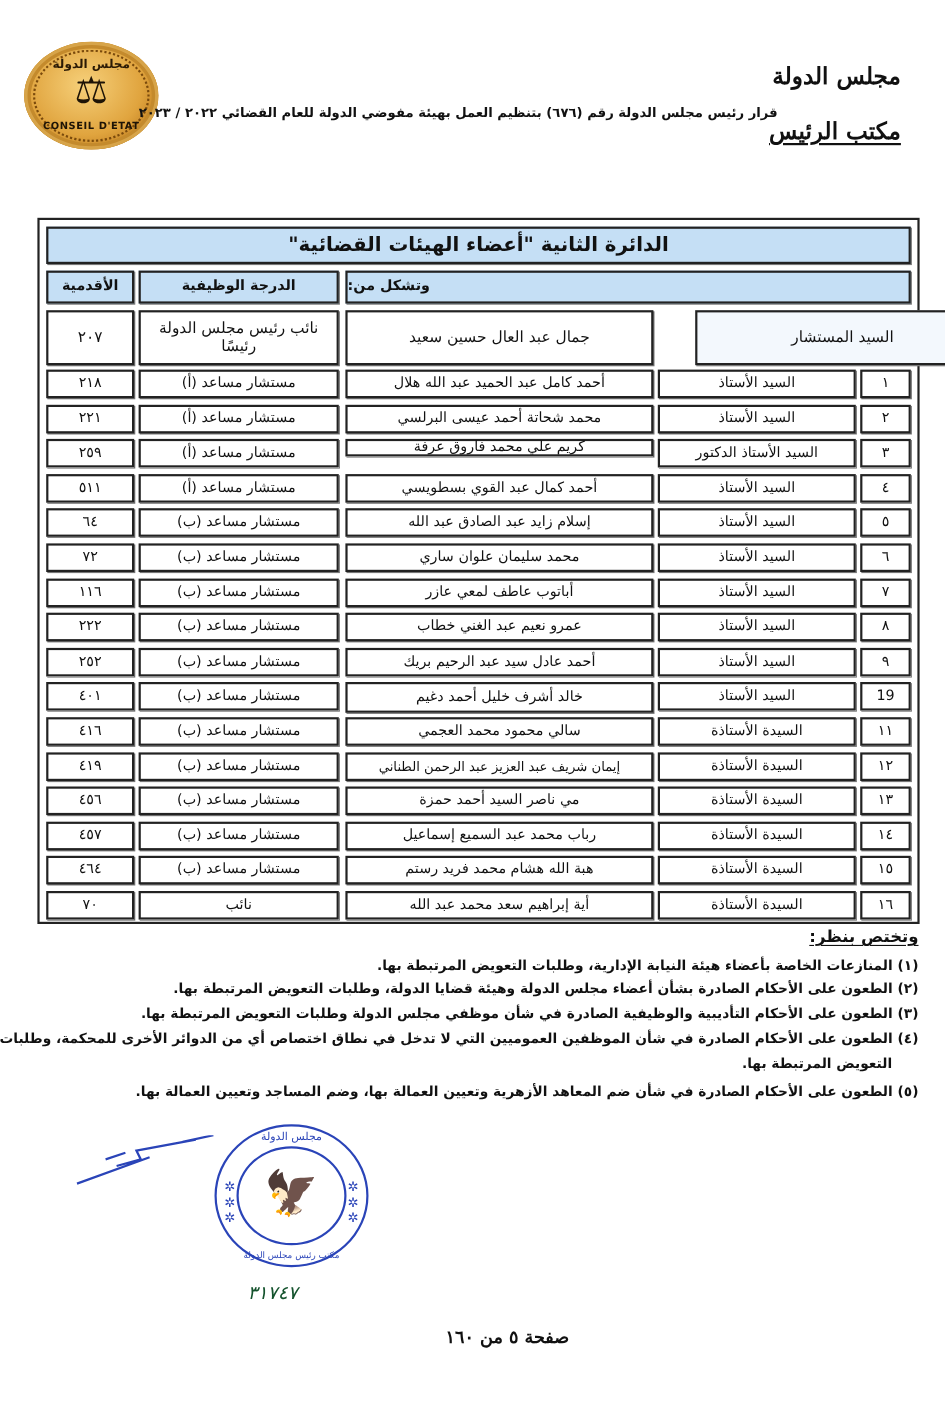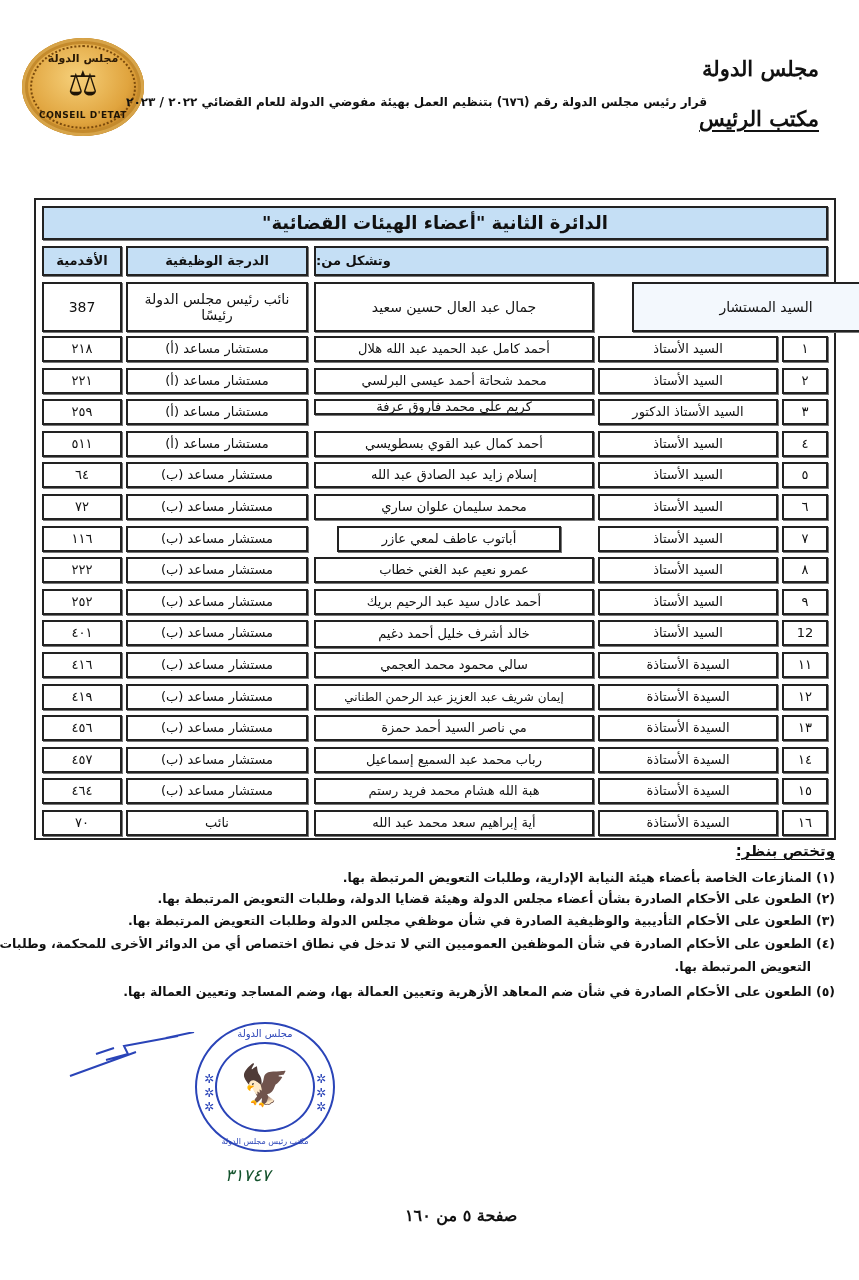--- a/index.html
+++ b/index.html
@@ -109,21 +109,21 @@
 <div class="frame">
   <div class="box blue title-box rtl" style="left:6px;top:6px;width:786px;height:34px;">الدائرة الثانية "أعضاء الهيئات القضائية"</div>
 
   <div class="box blue head-box rtl" style="left:278px;top:46px;width:514px;height:30px;justify-content:flex-end;padding-right:240px;">وتشكل من:</div>
   <div class="box blue head-box rtl" style="left:90px;top:46px;width:182px;height:30px;">الدرجة الوظيفية</div>
   <div class="box blue head-box rtl" style="left:6px;top:46px;width:80px;height:30px;">الأقدمية</div>
 
   <div class="box pale rtl" style="left:596px;top:82px;width:268px;height:50px;font-size:14px;">السيد المستشار</div>
   <div class="box rtl" style="left:278px;top:82px;width:280px;height:50px;font-size:14px;">جمال عبد العال حسين سعيد</div>
   <div class="box rtl" style="left:90px;top:82px;width:182px;height:50px;font-size:14px;padding:0 6px;">نائب رئيس مجلس الدولة رئيسًا</div>
-  <div class="box rtl" style="left:6px;top:82px;width:80px;height:50px;font-size:14px;">387</div>
+  <div class="box rtl" style="left:6px;top:82px;width:80px;height:50px;font-size:14px;">٢٠٧</div>
 
   <div id="rows">
       <div>
         <div class="box rtl" style="left: 746px; top: 136px; width: 46px; height: 26px;">١</div>
         <div class="box rtl" style="left: 562px; top: 136px; width: 180px; height: 26px;">السيد الأستاذ</div>
         <div class="box rtl" style="left: 278px; top: 136px; width: 280px; height: 26px;">أحمد كامل عبد الحميد عبد الله هلال</div>
         <div class="box rtl" style="left: 90px; top: 136px; width: 182px; height: 26px;">مستشار مساعد (أ)</div>
         <div class="box rtl" style="left: 6px; top: 136px; width: 80px; height: 26px;">٢١٨</div>
       </div>
       <div>
@@ -157,40 +157,40 @@
       <div>
         <div class="box rtl" style="left: 746px; top: 294px; width: 46px; height: 26px;">٦</div>
         <div class="box rtl" style="left: 562px; top: 294px; width: 180px; height: 26px;">السيد الأستاذ</div>
         <div class="box rtl" style="left: 278px; top: 294px; width: 280px; height: 26px;">محمد سليمان علوان ساري</div>
         <div class="box rtl" style="left: 90px; top: 294px; width: 182px; height: 26px;">مستشار مساعد (ب)</div>
         <div class="box rtl" style="left: 6px; top: 294px; width: 80px; height: 26px;">٧٢</div>
       </div>
       <div>
         <div class="box rtl" style="left: 746px; top: 325.6px; width: 46px; height: 26px;">٧</div>
         <div class="box rtl" style="left: 562px; top: 325.6px; width: 180px; height: 26px;">السيد الأستاذ</div>
-        <div class="box rtl" style="left: 278px; top: 325.6px; width: 224px; height: 26px; margin-left: 23px;">أباتوب عاطف لمعي عازر</div>
+        <div class="box rtl" style="left: 278px; top: 325.6px; width: 280px; height: 26px;">أباتوب عاطف لمعي عازر</div>
         <div class="box rtl" style="left: 90px; top: 325.6px; width: 182px; height: 26px;">مستشار مساعد (ب)</div>
         <div class="box rtl" style="left: 6px; top: 325.6px; width: 80px; height: 26px;">١١٦</div>
       </div>
       <div>
         <div class="box rtl" style="left: 746px; top: 357.2px; width: 46px; height: 26px;">٨</div>
         <div class="box rtl" style="left: 562px; top: 357.2px; width: 180px; height: 26px;">السيد الأستاذ</div>
         <div class="box rtl" style="left: 278px; top: 357.2px; width: 280px; height: 26px;">عمرو نعيم عبد الغني خطاب</div>
         <div class="box rtl" style="left: 90px; top: 357.2px; width: 182px; height: 26px;">مستشار مساعد (ب)</div>
         <div class="box rtl" style="left: 6px; top: 357.2px; width: 80px; height: 26px;">٢٢٢</div>
       </div>
       <div>
         <div class="box rtl" style="left: 746px; top: 388.8px; width: 46px; height: 26px;">٩</div>
         <div class="box rtl" style="left: 562px; top: 388.8px; width: 180px; height: 26px;">السيد الأستاذ</div>
         <div class="box rtl" style="left: 278px; top: 388.8px; width: 280px; height: 26px;">أحمد عادل سيد عبد الرحيم بريك</div>
         <div class="box rtl" style="left: 90px; top: 388.8px; width: 182px; height: 26px;">مستشار مساعد (ب)</div>
         <div class="box rtl" style="left: 6px; top: 388.8px; width: 80px; height: 26px;">٢٥٢</div>
       </div>
       <div>
-        <div class="box rtl" style="left: 746px; top: 420.4px; width: 46px; height: 26px;">12</div>
+        <div class="box rtl" style="left: 746px; top: 420.4px; width: 46px; height: 26px;">19</div>
         <div class="box rtl" style="left: 562px; top: 420.4px; width: 180px; height: 26px;">السيد الأستاذ</div>
         <div class="box rtl" style="left: 278px; top: 420.4px; width: 280px; height: 28px;">خالد أشرف خليل أحمد دغيم</div>
         <div class="box rtl" style="left: 90px; top: 420.4px; width: 182px; height: 26px;">مستشار مساعد (ب)</div>
         <div class="box rtl" style="left: 6px; top: 420.4px; width: 80px; height: 26px;">٤٠١</div>
       </div>
       <div>
         <div class="box rtl" style="left: 746px; top: 452px; width: 46px; height: 26px;">١١</div>
         <div class="box rtl" style="left: 562px; top: 452px; width: 180px; height: 26px;">السيدة الأستاذة</div>
         <div class="box rtl" style="left: 278px; top: 452px; width: 280px; height: 26px;">سالي محمود محمد العجمي</div>
         <div class="box rtl" style="left: 90px; top: 452px; width: 182px; height: 26px;">مستشار مساعد (ب)</div>

